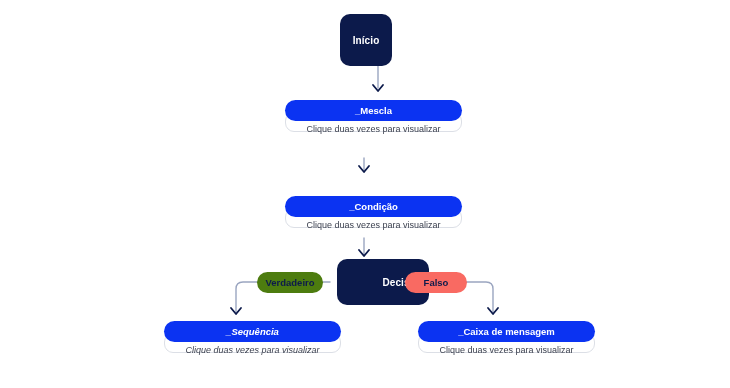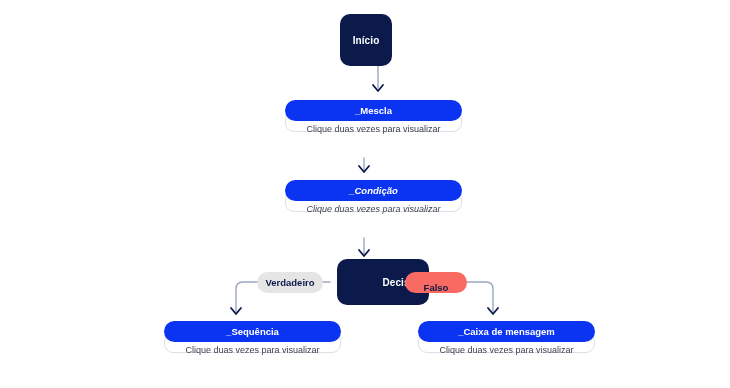--- a/index.html
+++ b/index.html
@@ -83,22 +83,22 @@
     border-radius: 11px;
     height: 21px;
     display: flex;
     align-items: center;
     justify-content: center;
     font-size: 9.5px;
     font-weight: bold;
     color: #0c1a4b;
     z-index: 3;
   }
-  .pill-true  { background: #e5e5e5; }
-  .pill-false { background: #f96a62; align-items: flex-end; }
+  .pill-true  { background: #4d7c0f; }
+  .pill-false { background: #f96a62; }
 </style>
 </head>
 <body>
 
 <div id="canvas">
 
   <svg id="edges" viewBox="0 0 730 388" xmlns="http://www.w3.org/2000/svg">
     <g fill="none" stroke="#9aa5c0" stroke-width="1.4" stroke-linecap="round" stroke-linejoin="round">
 
       <path d="M 378 66 L 378 88"></path>
@@ -131,42 +131,42 @@
 
   <div class="card" style="left:276px; top:100px; width:177px;">
     <div class="card-header">
       <span>_Mescla</span>
     </div>
     <div class="card-body">
       <span>Clique duas vezes para visualizar</span>
     </div>
   </div>
 
-  <div class="card" style="left:276px; top:180px; width:177px;font-style:italic;">
+  <div class="card" style="left:276px; top:196px; width:177px;">
     <div class="card-header">
       <span>_Condição</span>
     </div>
     <div class="card-body">
       <span>Clique duas vezes para visualizar</span>
     </div>
   </div>
 
   <div class="sq-node" style="left:337px; top:259px; width:54px; height:46px;padding-left:38px;">
     <span>Decisão</span>
   </div>
 
   <div class="pill pill-true" style="left:257px; top:272px; width:66px;">
     <span>Verdadeiro</span>
   </div>
 
   <div class="pill pill-false" style="left:405px; top:272px; width:62px;">
     <span>Falso</span>
   </div>
 
-  <div class="card" style="left:155px; top:321px; width:177px;">
+  <div class="card" style="left:155px; top:321px; width:177px;font-style:italic;">
     <div class="card-header">
       <span>_Sequência</span>
     </div>
     <div class="card-body">
       <span>Clique duas vezes para visualizar</span>
     </div>
   </div>
 
   <div class="card" style="left:409px; top:321px; width:177px;text-align:center;">
     <div class="card-header">

